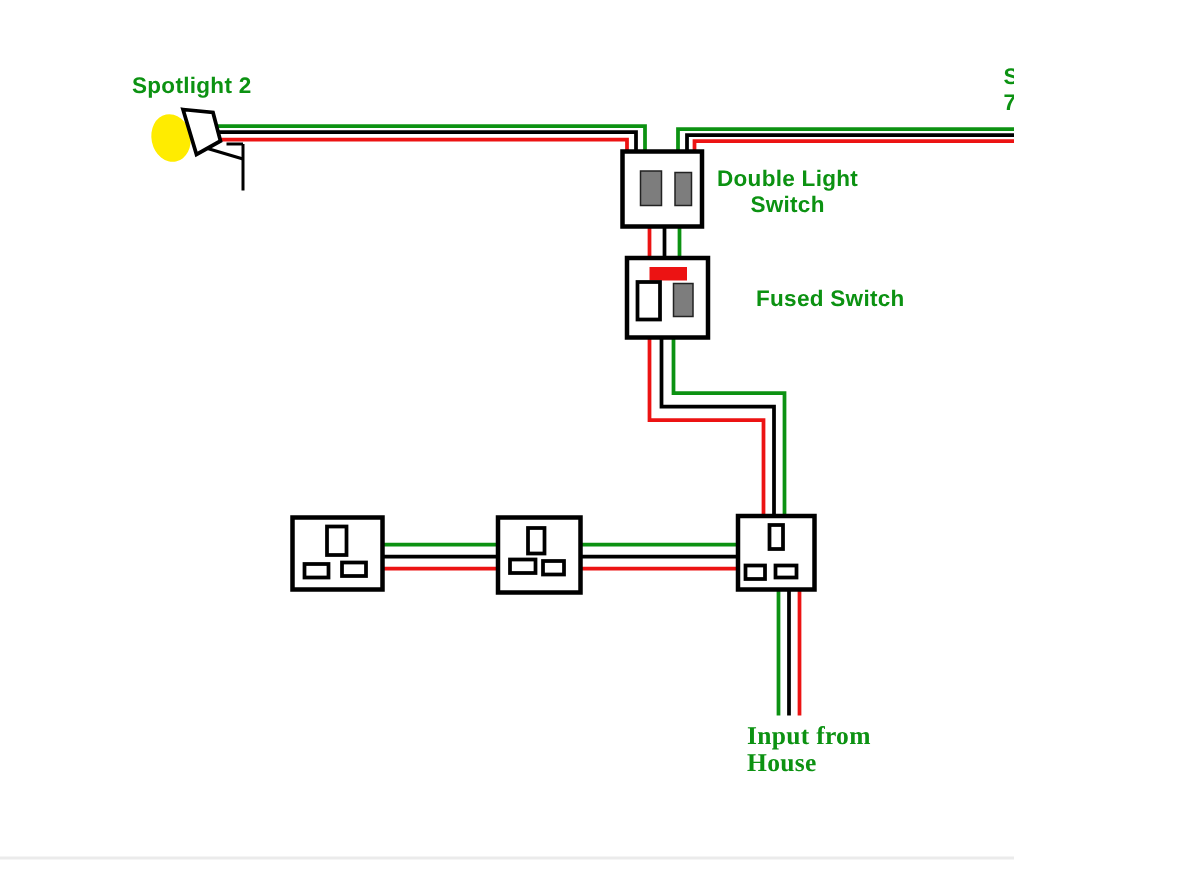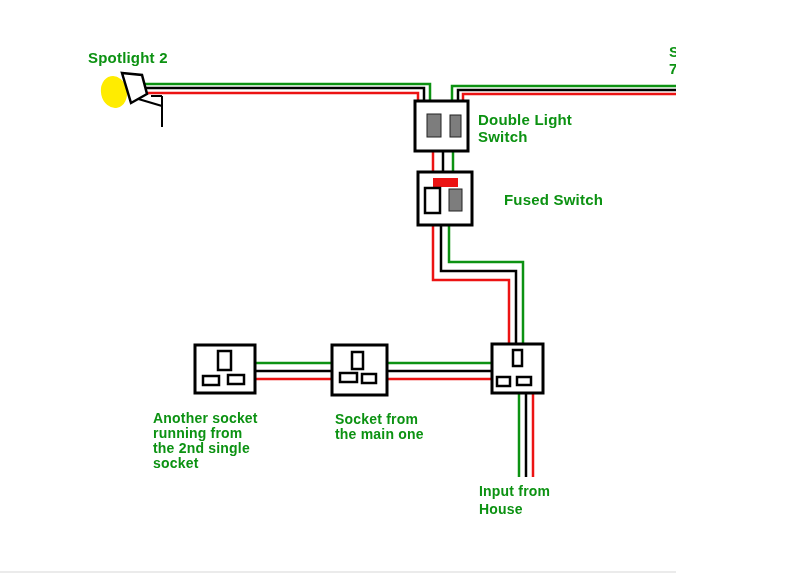--- a/index.html
+++ b/index.html
@@ -7,25 +7,25 @@
     position:relative;width:676px;height:581px;background:var(--bg,#fff);
     overflow:hidden;font-family:"Liberation Sans",sans-serif;
   }
   .stage svg{position:absolute;left:0;top:0;}
   .label{
     position:absolute;font-weight:bold;color:var(--green,#0C9212);
     white-space:pre-line;letter-spacing:0.2px;
   }
   .lbl-spotlight2{left:88px;top:49px;font-size:15px;}
   .lbl-spotlight1{left:669px;top:43px;font-size:15px;}
-  .lbl-dls{left:478px;top:111px;font-size:15px;line-height:17px;}
+  .lbl-dls{left:478px;top:111px;font-size:15px;line-height:17px;text-align:center;}
   .lbl-fused{left:492px;top:191px;font-size:15px;margin-left:12px;}
   .lbl-another{left:153px;top:411px;font-size:14px;line-height:15px;}
   .lbl-main{left:335px;top:412px;font-size:14px;line-height:15px;}
-  .lbl-input{left:479px;top:482px;font-size:14px;line-height:18px;}
+  .lbl-input{left:498px;top:482px;font-size:17px;line-height:18px;font-family:Liberation Serif, serif;}
   .bottom-edge{position:absolute;left:0;top:571px;width:800px;height:2px;background:#ebebeb;}
   
   .stroke-green{stroke:var(--green,#0C9212);}
   .stroke-red{stroke:var(--red,#EC1313);}
   .stroke-black{stroke:var(--black,#000);}
   .fill-yellow{fill:var(--yellow,#FFEC00);}
   .fill-gray{fill:var(--gray,#7D7D7D);}
   .fill-red{fill:var(--red,#EC1313);}
   .wire{fill:none;stroke-width:2.5;}
   .box{fill:#fff;stroke:var(--black,#000);stroke-width:3;}
@@ -131,23 +131,17 @@
       <rect class="slot" x="497" y="377" width="13" height="9"></rect>
       <rect class="slot" x="517" y="377" width="14" height="8"></rect>
     </g>
   </svg>
 
   <div class="label lbl-spotlight2">Spotlight 2</div>
   <div class="label lbl-spotlight1">Spotlight 7</div>
   <div class="label lbl-dls">Double Light
 Switch</div>
   <div class="label lbl-fused">Fused Switch</div>
-  <div class="label lbl-another">Another socket
-running from
-the 2nd single
-socket</div>
-  <div class="label lbl-main">Socket from
-the main one</div>
   <div class="label lbl-input">Input from
 House</div>
 
   <div class="bottom-edge"></div>
 </div>
 
 </body></html>

